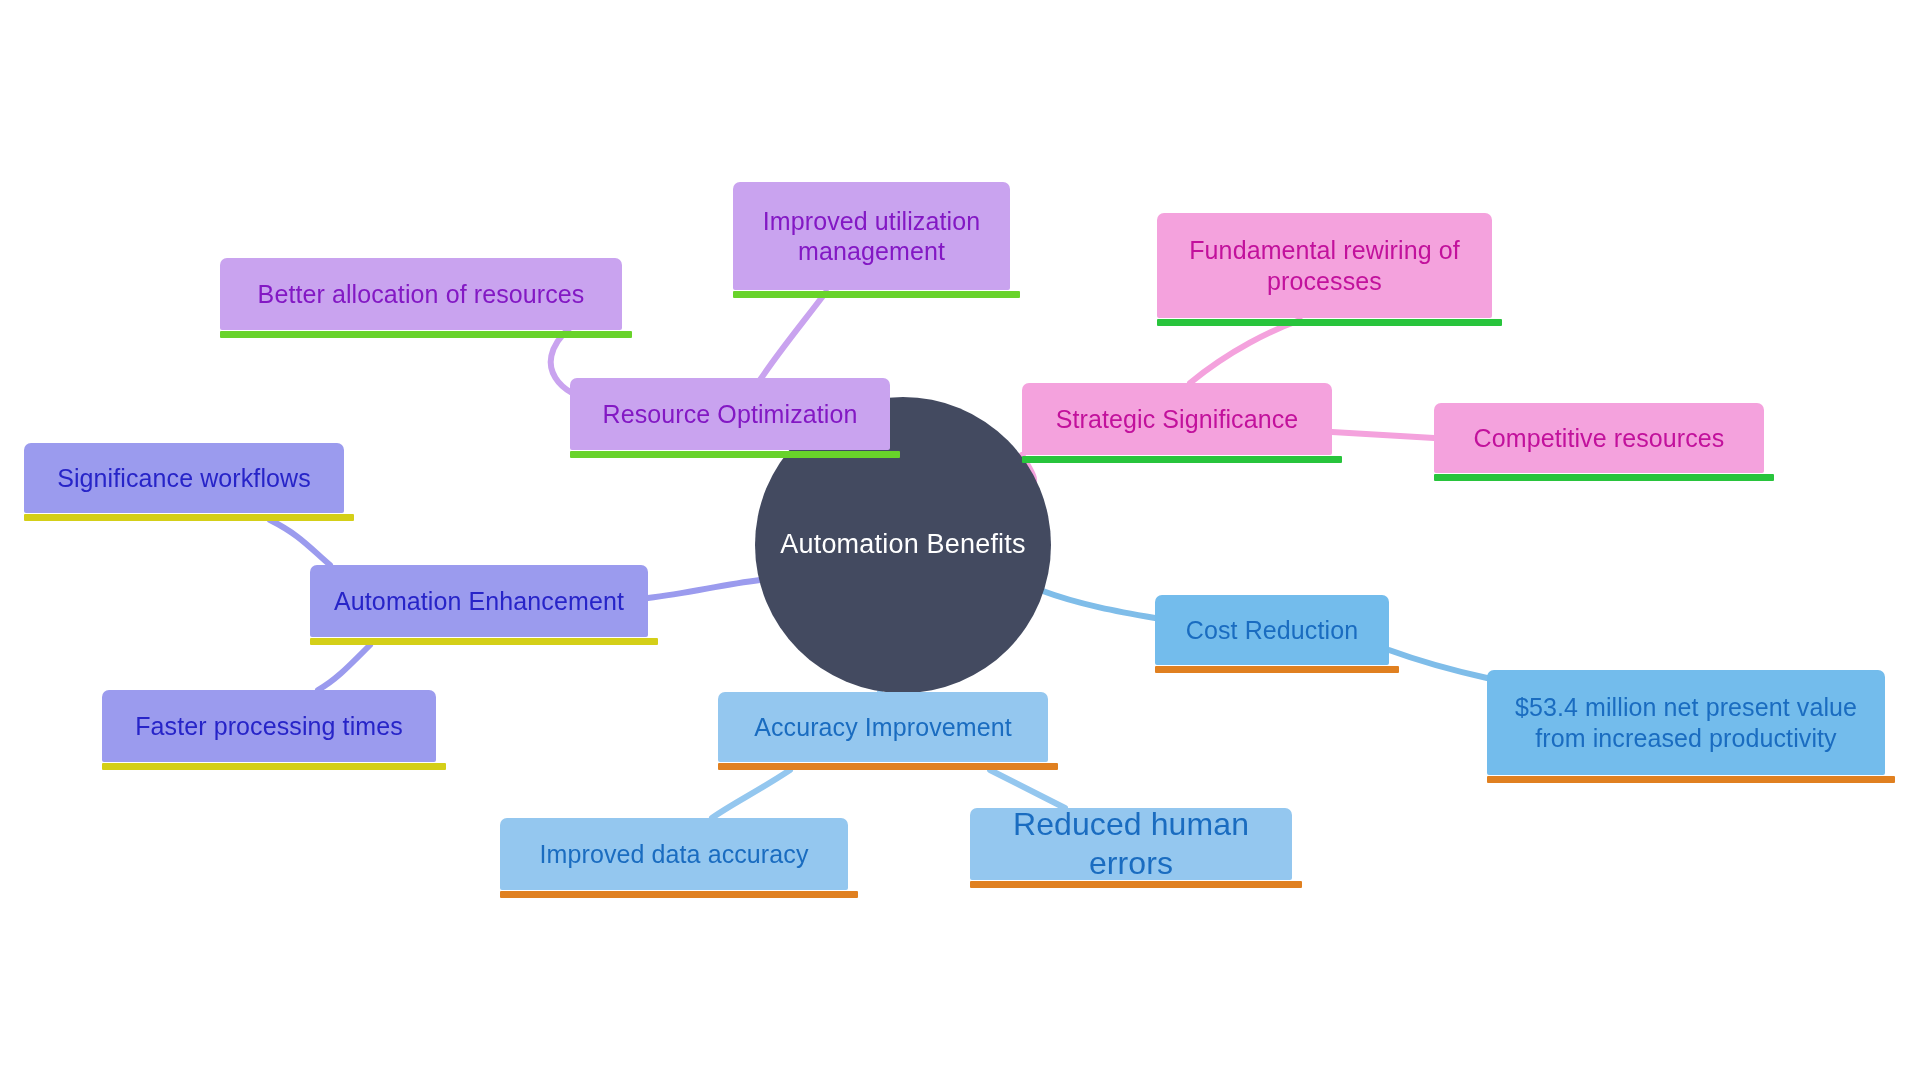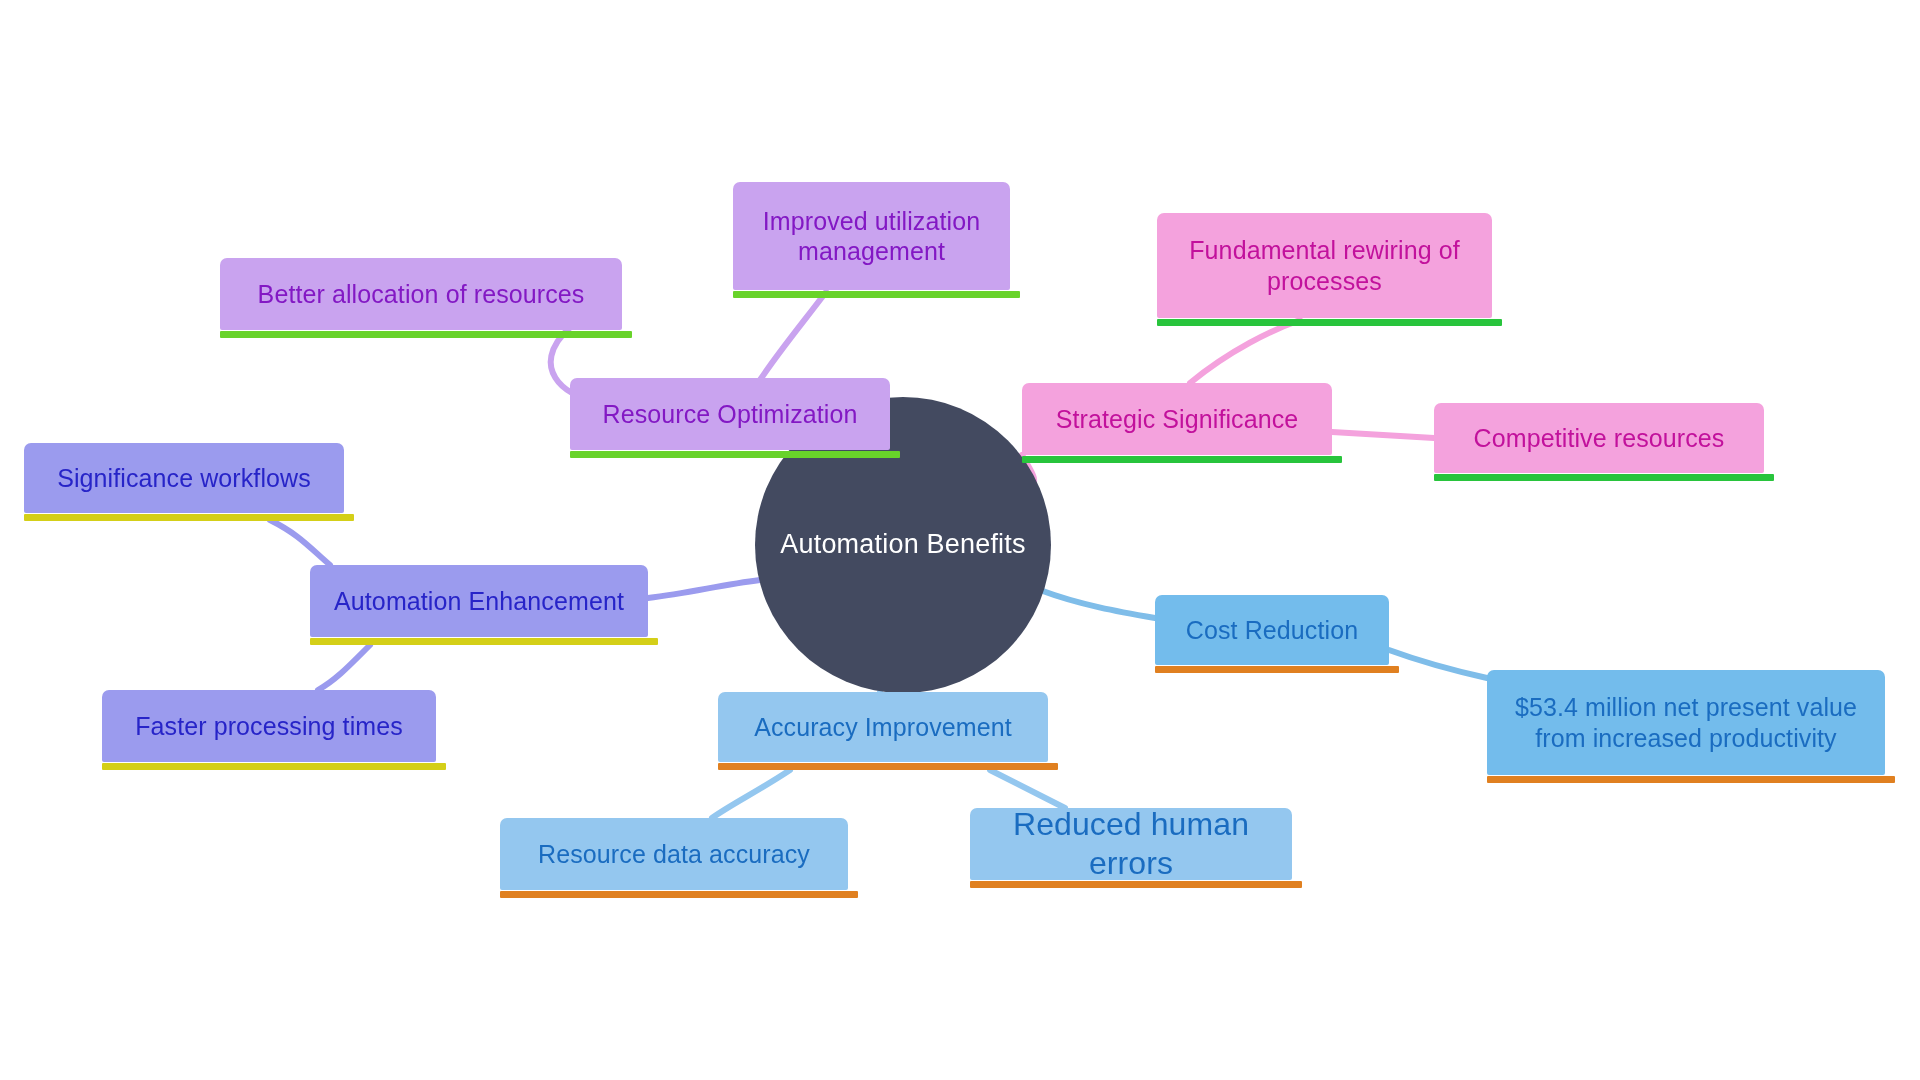--- a/index.html
+++ b/index.html
@@ -152,21 +152,21 @@
       <div class="node" style="left: 1487px; top: 670px; width: 398px; height: 105px; background: rgb(115, 188, 236);">
         <span class="node-label" style="color: rgb(26, 108, 192); font-size: 25px;">$53.4 million net present value
 from increased productivity</span>
         <div class="node-underline" style="background: rgb(224, 128, 32); width: 408px;"></div>
       </div>
       <div class="node" style="left: 718px; top: 692px; width: 330px; height: 70px; background: rgb(148, 199, 239);">
         <span class="node-label" style="color: rgb(26, 108, 192); font-size: 25px;">Accuracy Improvement</span>
         <div class="node-underline" style="background: rgb(224, 128, 32); width: 340px;"></div>
       </div>
       <div class="node" style="left: 500px; top: 818px; width: 348px; height: 72px; background: rgb(148, 199, 239);">
-        <span class="node-label" style="color: rgb(26, 108, 192); font-size: 25px;">Resource data accuracy</span>
+        <span class="node-label" style="color: rgb(26, 108, 192); font-size: 25px;">Improved data accuracy</span>
         <div class="node-underline" style="background: rgb(224, 128, 32); width: 358px;"></div>
       </div>
       <div class="node" style="left: 970px; top: 808px; width: 322px; height: 72px; background: rgb(148, 199, 239);">
         <span class="node-label" style="color: rgb(26, 108, 192); font-size: 32px;">Reduced human errors</span>
         <div class="node-underline" style="background: rgb(224, 128, 32); width: 332px;"></div>
       </div>
     </div>
 
 </div>
 

